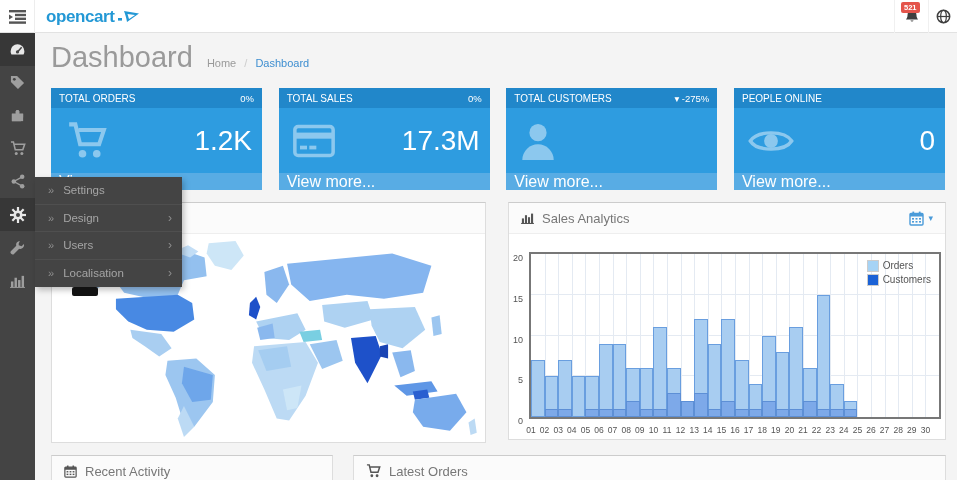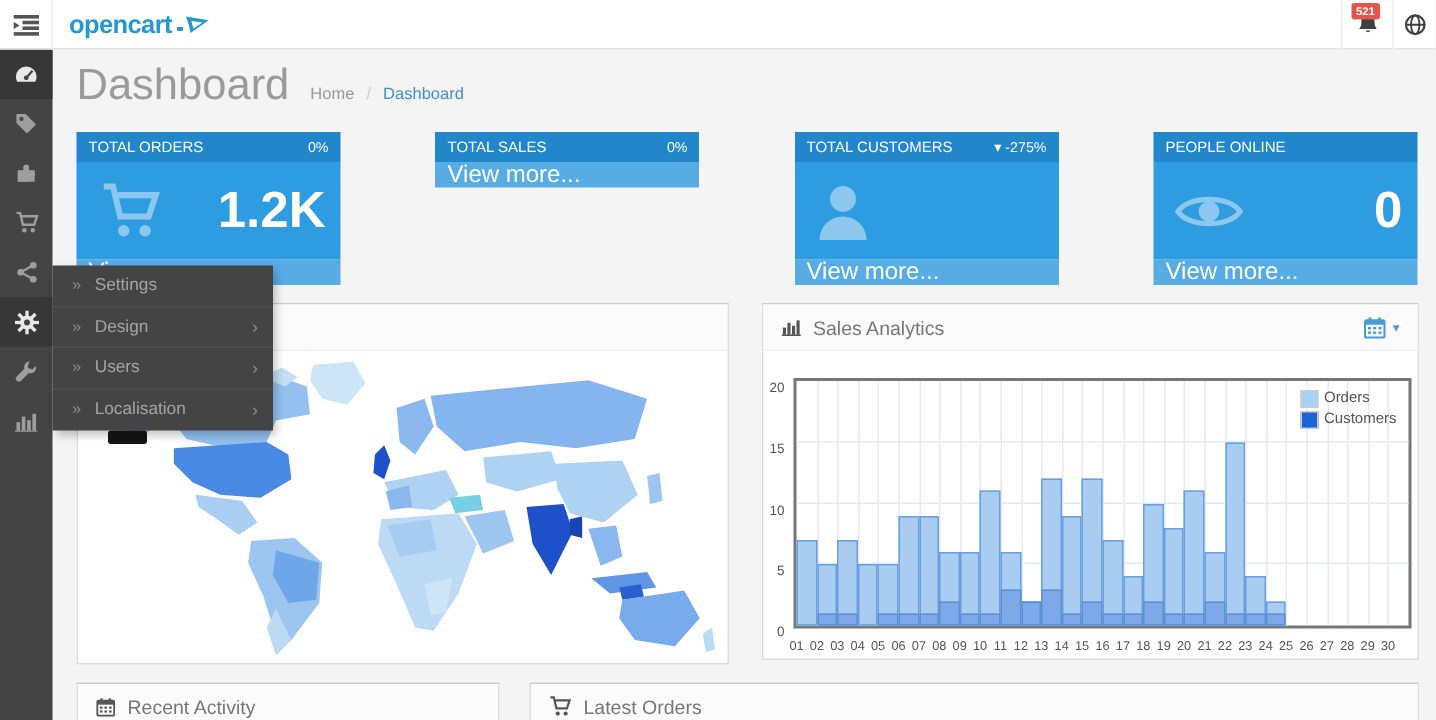--- a/index.html
+++ b/index.html
@@ -36,24 +36,24 @@
   
   .page-head { position:absolute; left:51px; top:41px; display:flex; align-items:baseline; gap:14px; z-index:5; }
   .page-title { font-size:29px; color:#9a9a9a; font-weight:400; }
   .breadcrumb { font-size:11px; }
   .crumb-home { color:#9a9a9a; }
   .crumb-sep { color:#ccc; margin:0 5px; }
   .crumb-cur { color:#3e8ed0; }
 
   
   .tiles { position:absolute; left:51px; top:88px; width:894px; display:flex; justify-content:space-between; z-index:5; }
-  .tile { width:176px; height:102px; position:relative; color:#fff; }
+  .tile { width:211px; height:102px; position:relative; color:#fff; }
   .tile-hd { height:20px; background:#2187ca; display:flex; align-items:center; justify-content:space-between; padding:0 8px; font-size:10px; }
   .tile-bd { height:65px; background:#2e9ce0; position:relative; }
-  .tile-bd .big { position:absolute; right:10px; top:50%; transform:translateY(-50%); font-size:34px; font-weight:700; }
+  .tile-bd .big { position:absolute; right:10px; top:50%; transform:translateY(-50%); font-size:28px; font-weight:400; }
   .tile-icon { position:absolute; left:14px; top:50%; transform:translateY(-50%); opacity:.45; }
   .tile-ft { height:17px; background:#58ace4; display:flex; align-items:center; padding:0 8px; font-size:16px; color:#fefefe; cursor:pointer; }
   .pct { font-size:9.5px; }
 
   
   .panel { position:absolute; background:#fff; border:1px solid #ddd; border-top:1px solid #ccc; }
   .panel-hd { height:31px; background:#fbfbfb; border-bottom:1px solid #eee; display:flex; align-items:center; padding:0 12px; gap:8px; font-size:13px; color:#777; }
   .map-panel { left:51px; top:202px; width:435px; height:241px; }
   .sales-panel { left:508px; top:202px; width:438px; height:238px; }
   .ra-panel { left:51px; top:455px; width:282px; height:60px; }
@@ -230,20 +230,29 @@
       </svg>
       <span class="big">1.2K</span>
     </div>
     <div class="tile-ft">View more...</div>
   </div>
 
   <div class="tile">
     <div class="tile-hd">
       <span>TOTAL SALES</span>
       <span class="pct">0%</span>
+    </div>
+    <div class="tile-bd">
+      <svg class="tile-icon" width="42" height="34" viewBox="0 0 18 14">
+        <rect x="0.8" y="0.8" width="16.4" height="12.4" rx="1.4" fill="none" stroke="#fff" stroke-width="1.5"></rect>
+        <rect x="0.8" y="3.4" width="16.4" height="2.6" fill="#fff"></rect>
+        <rect x="3" y="9" width="3" height="1.6" fill="#fff"></rect>
+        <rect x="7" y="9" width="3" height="1.6" fill="#fff"></rect>
+      </svg>
+      <span class="big">17.3M</span>
     </div>
     <div class="tile-ft">View more...</div>
   </div>
 
   <div class="tile">
     <div class="tile-hd">
       <span>TOTAL CUSTOMERS</span>
       <span class="pct"><span>▾</span> <span>-275%</span></span>
     </div>
     <div class="tile-bd">

